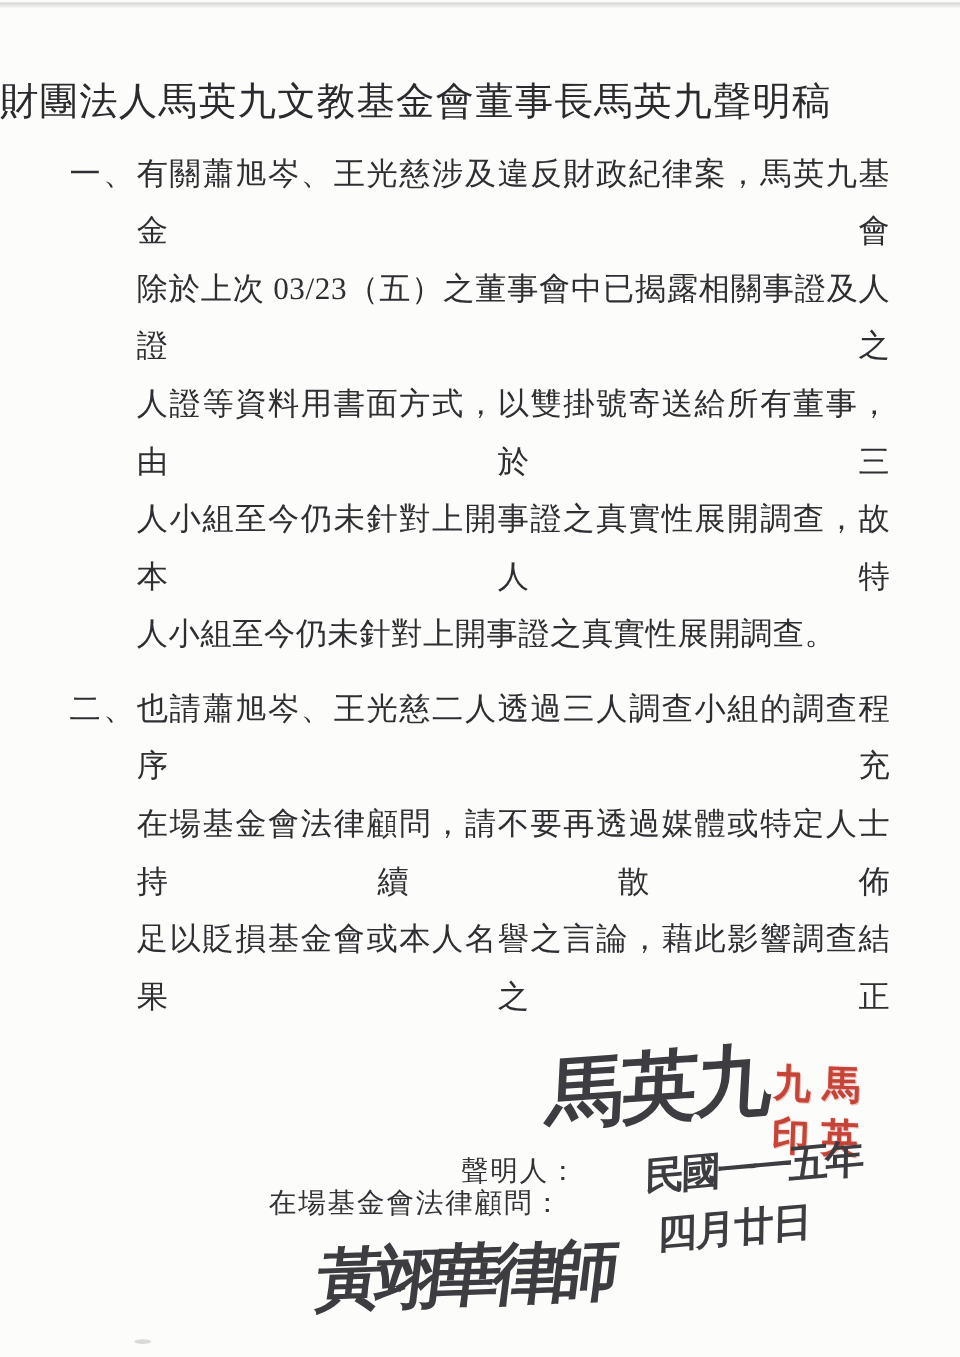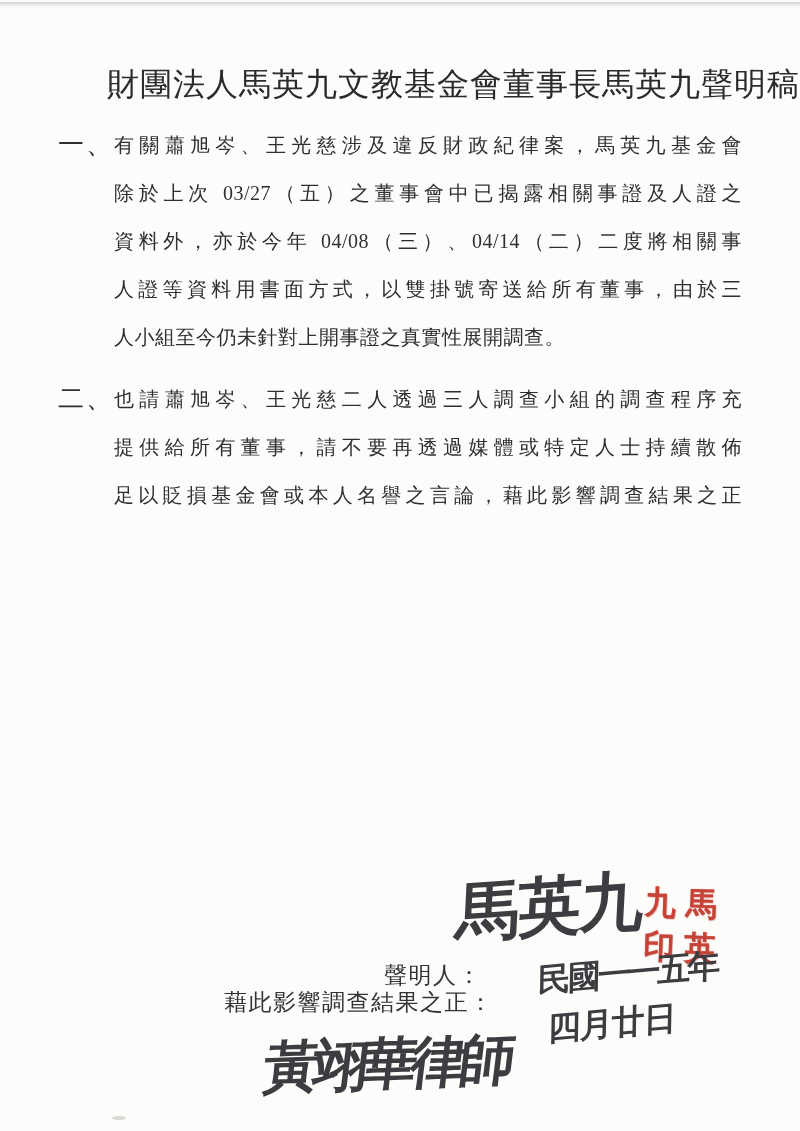--- a/index.html
+++ b/index.html
@@ -13,21 +13,21 @@
     color:#2f2f33;
   }
   .scan-edge{
     position:absolute;top:2px;left:0;right:0;height:5px;
     background:linear-gradient(to bottom,#c6c6c4,#efefed 80%,rgba(252,252,250,0));
     opacity:.75;
   }
   .title{
     position:absolute;top:62px;left:0;right:0;
     margin:0;
-    text-align:right;
+    text-align:left;
     font-size:32px;line-height:44px;
     font-weight:400;
     letter-spacing:1px;
     color:#2b2b2f;
   }
   .body{
     position:absolute;top:121px;left:58px;width:684px;
   }
   .para{
     display:flex;
@@ -37,21 +37,21 @@
     width:56px;
     flex:0 0 56px;
     font-size:26px;line-height:48px;
     letter-spacing:2px;
   }
   .para-lines{
     flex:1 1 auto;
     width:628px;
   }
   .line{
-    font-size:20px;
+    font-size:26px;
     line-height:48px;
     text-align:justify;
     text-align-last:justify;
     text-justify:inter-ideograph;
     letter-spacing:.5px;
   }
   .line.last{
     text-align-last:left;
   }
   .sig-label{
@@ -131,31 +131,31 @@
 <div class="page">
   <div class="scan-edge"></div>
 
   <h1 class="title">財團法人馬英九文教基金會董事長馬英九聲明稿</h1>
 
   <div class="body" id="paragraphs">
       <div class="para">
         <div class="para-num">一、</div>
         <div class="para-lines">
           <div class="line">有關蕭旭岑、王光慈涉及違反財政紀律案，馬英九基金會</div>
-          <div class="line">除於上次 03/27（五）之董事會中已揭露相關事證及人證之</div>
-          <div class="line">資料外，亦於今年 04/08（三）、04/14（二）二度將相關事</div>
+          <div class="line">除於上次 03/23（五）之董事會中已揭露相關事證及人證之</div>
           <div class="line">人證等資料用書面方式，以雙掛號寄送給所有董事，由於三</div>
+          <div class="line">人小組至今仍未針對上開事證之真實性展開調查，故本人特</div>
           <div class="line last">人小組至今仍未針對上開事證之真實性展開調查。</div>
         </div>
       </div>
       <div class="para">
         <div class="para-num">二、</div>
         <div class="para-lines">
           <div class="line">也請蕭旭岑、王光慈二人透過三人調查小組的調查程序充</div>
-          <div class="line">提供給所有董事，請不要再透過媒體或特定人士持續散佈</div>
+          <div class="line">在場基金會法律顧問，請不要再透過媒體或特定人士持續散佈</div>
           <div class="line">足以貶損基金會或本人名譽之言論，藉此影響調查結果之正</div>
         </div>
       </div>
     </div>
 
   <div class="sig-label declarant">聲明人：</div>
   <div class="hand sig-ma">馬英九</div>
 
   <div class="seal" id="seal">
       <div class="seal-col">
@@ -164,17 +164,17 @@
       </div>
       <div class="seal-col">
         <span class="seal-char">九</span>
         <span class="seal-char">印</span>
       </div>
     </div>
 
   <div class="hand date-year">民國一一五年</div>
   <div class="hand date-day">四月廿日</div>
 
-  <div class="sig-label counsel">藉此影響調查結果之正：</div>
+  <div class="sig-label counsel">在場基金會法律顧問：</div>
   <div class="hand sig-lawyer">黃翊華律師</div>
 
   <div class="smudge"></div>
 </div>
 
 </body></html>

